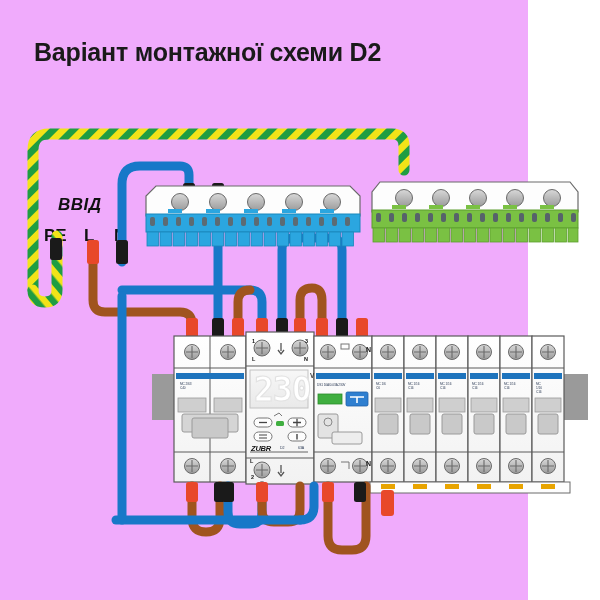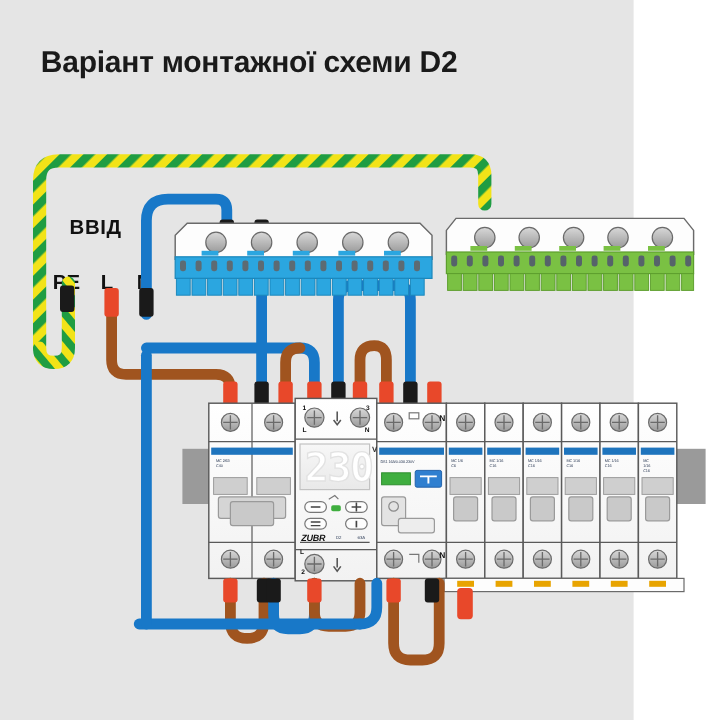--- a/index.html
+++ b/index.html
@@ -1,25 +1,25 @@
 <!DOCTYPE html>
 <html><head>
 <meta charset="utf-8">
 <style>
   html,body{margin:0;padding:0;background:#ffffff;}
   body{width:600px;height:600px;overflow:hidden;font-family:"Liberation Sans",sans-serif;}
-  #stage{position:relative;width:528px;height:600px;background:#e5e5e5;}
+  #stage{position:relative;width:528px;height:600px;background:#f0abfc;}
   #title{
     position:absolute;left:34px;top:38px;
     font-size:25px;font-weight:bold;color:#1a1a1a;
     letter-spacing:-0.2px;white-space:nowrap;
   }
   #vvid{
-    position:absolute;left:58px;top:180px;
-    font-size:17px;font-weight:bold;color:#111;letter-spacing:.5px;
+    position:absolute;left:58px;top:195px;
+    font-size:17px;font-weight:bold;color:#111;letter-spacing:.5px;font-style:italic;
   }
   .phlabel{position:absolute;font-size:17px;font-weight:bold;color:#111;}
   #lab-pe{left:44px;top:226px;}
   #lab-l{left:84px;top:226px;}
   #lab-n{left:114px;top:226px;}
   svg{position:absolute;left:0;top:0;}
   .zubr-brand{
     position:absolute;font-size:7.5px;font-weight:bold;color:#111;
     letter-spacing:-0.2px;
     font-style:italic;

